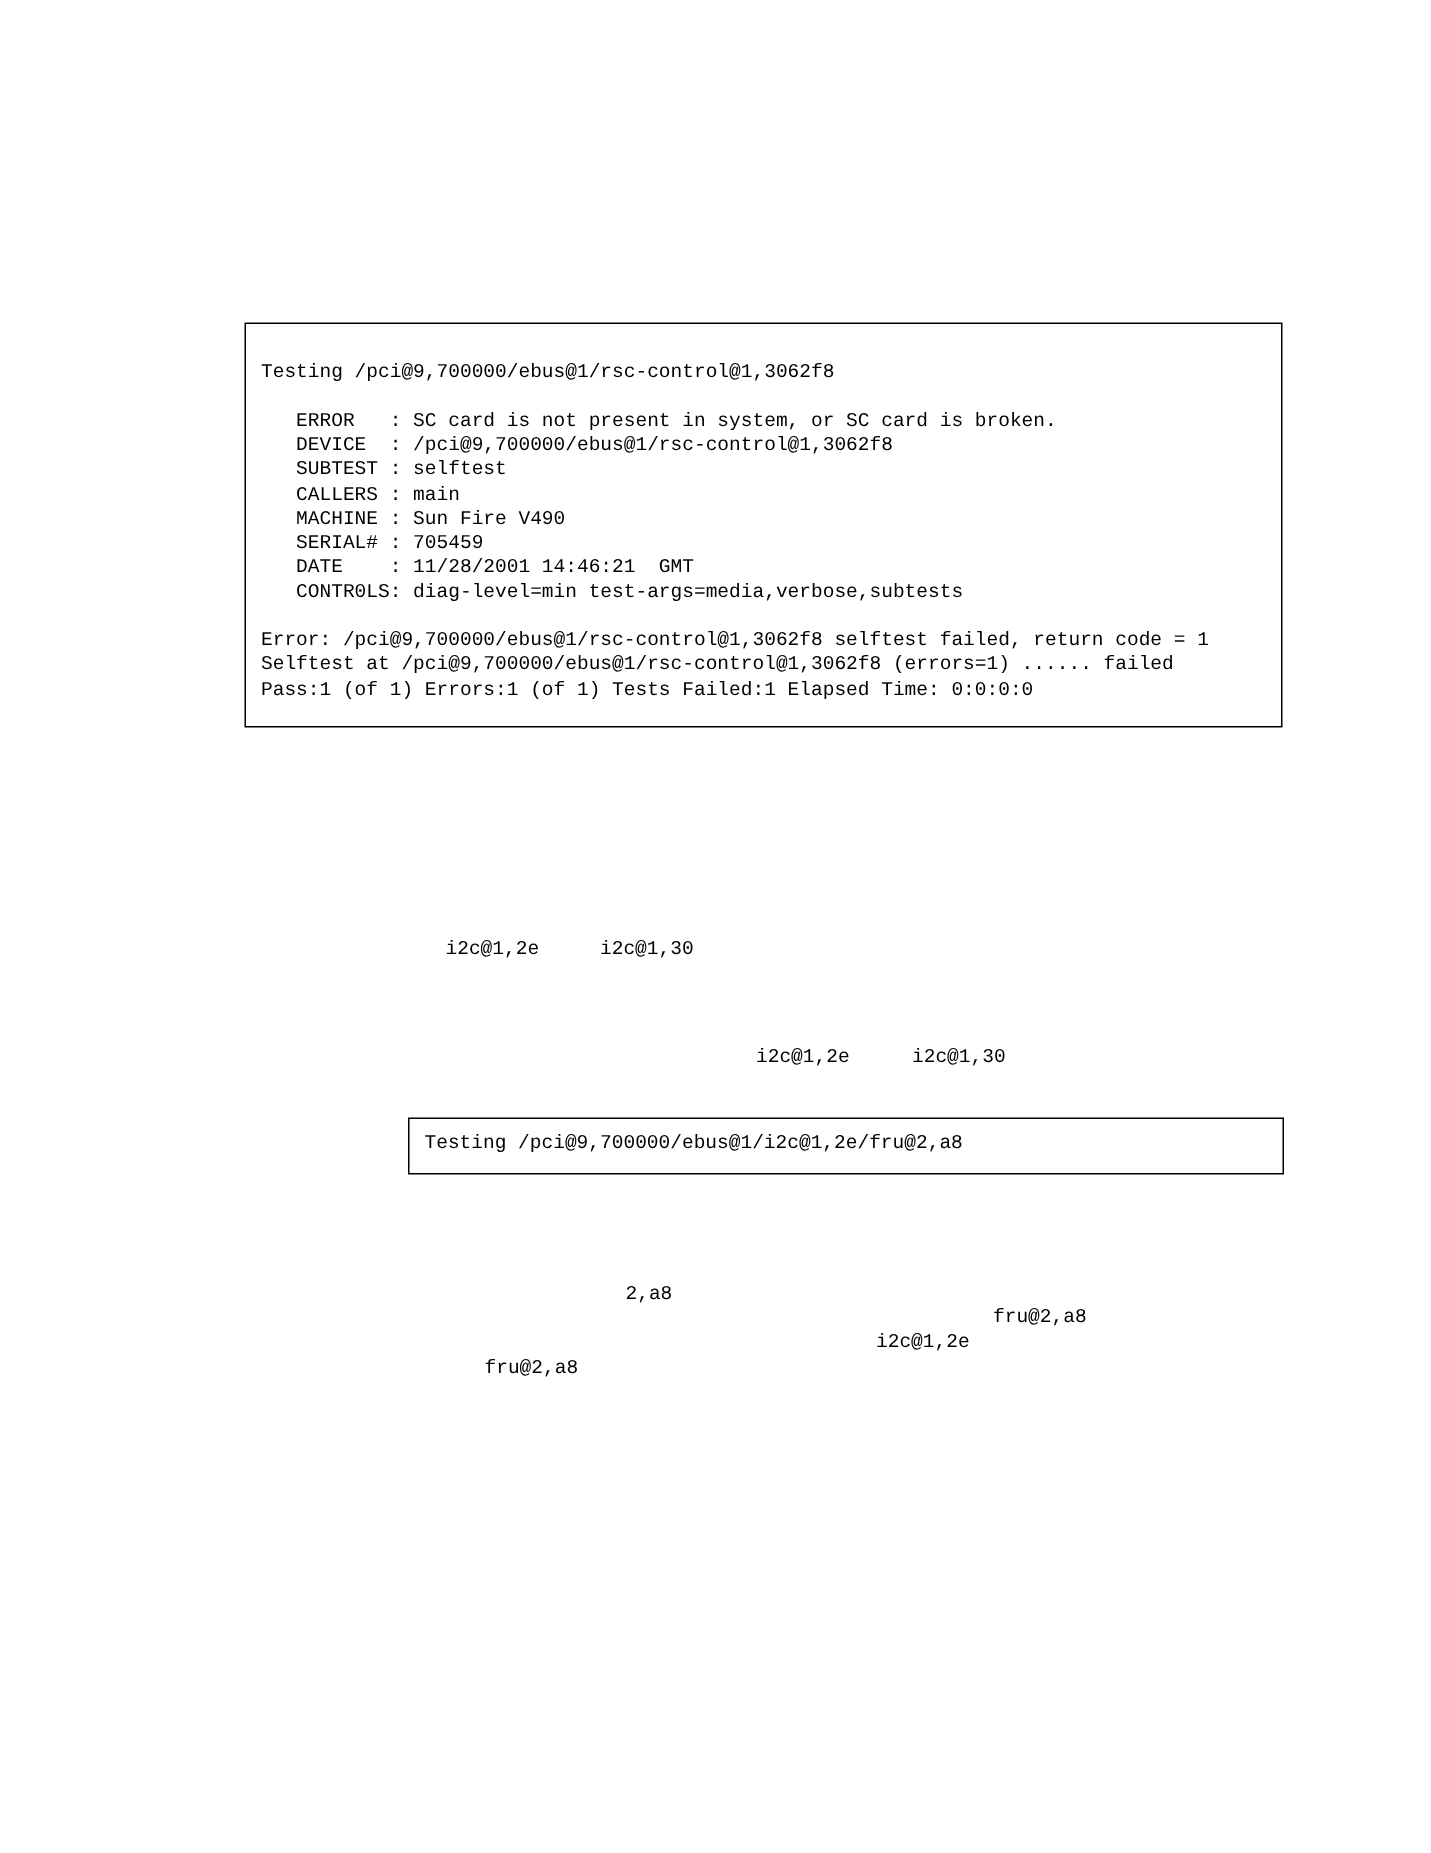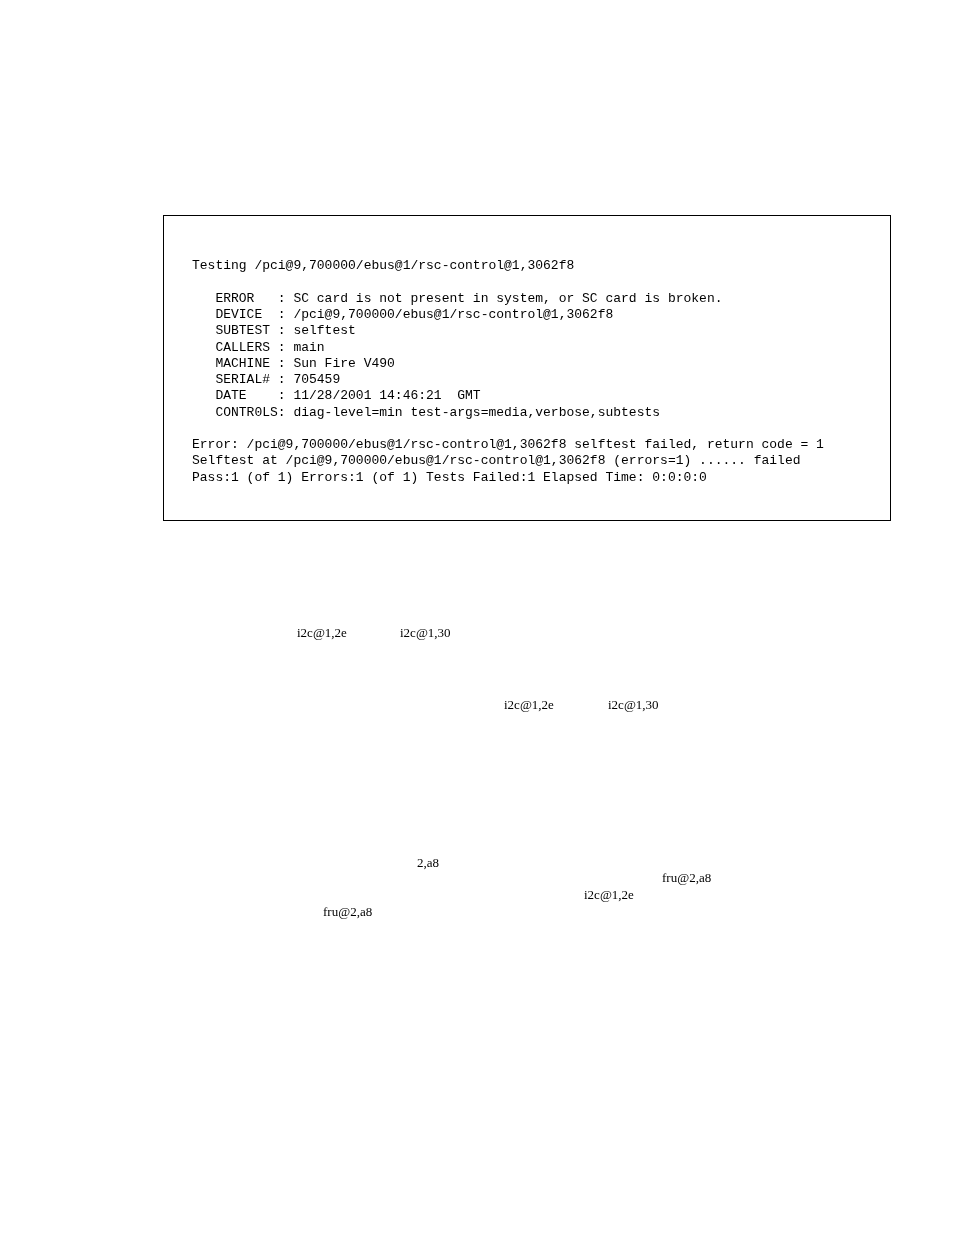--- a/index.html
+++ b/index.html
@@ -18,39 +18,39 @@
     width: 954px;
     height: 1235px;
   }
   .codebox {
     position: absolute;
     border: 1px solid #000;
     font-family: "Courier New", Courier, monospace;
     font-size: 13px;
     line-height: 1.25;
     white-space: pre;
-    padding: 18px;
+    padding: 0;
   }
   .codebox .inner {
     padding: 8px 10px;
   }
   #codebox1 {
     left: 163px;
     top: 215px;
     width: 690px;
     height: 268px;
   }
   #codebox2 {
     left: 272px;
     top: 745px;
     width: 582px;
     height: 36px;
   }
   .mono {
-    font-family: Liberation Serif, serif;
+    font-family: Liberation Mono, monospace;
     font-size: 13px;
   }
   .txt {
     position: absolute;
   }
 </style>
 </head>
 <body>
 <div class="page">
 
@@ -69,20 +69,21 @@
 Error: /pci@9,700000/ebus@1/rsc-control@1,3062f8 selftest failed, return code = 1
 Selftest at /pci@9,700000/ebus@1/rsc-control@1,3062f8 (errors=1) ...... failed
 Pass:1 (of 1) Errors:1 (of 1) Tests Failed:1 Elapsed Time: 0:0:0:0</div></div>
 
   <span class="txt mono" style="left:297px; top:625px;">i2c@1,2e</span>
   <span class="txt mono" style="left:400px; top:625px;">i2c@1,30</span>
 
   <span class="txt mono" style="left:504px; top:697px;">i2c@1,2e</span>
   <span class="txt mono" style="left:608px; top:697px;">i2c@1,30</span>
 
+  <div id="codebox2" class="codebox"><div class="inner">Testing /pci@9,700000/ebus@1/i2c@1,2e/fru@2,a8</div></div>
 
   <span class="txt mono" style="left:417px; top:819px;margin-top:36px;">2,a8</span>
 
   <span class="txt mono" style="left:662px; top:870px;">fru@2,a8</span>
   <span class="txt mono" style="left:584px; top:887px;">i2c@1,2e</span>
 
   <span class="txt mono" style="left:323px; top:904px;">fru@2,a8</span>
 
 </div>
 

